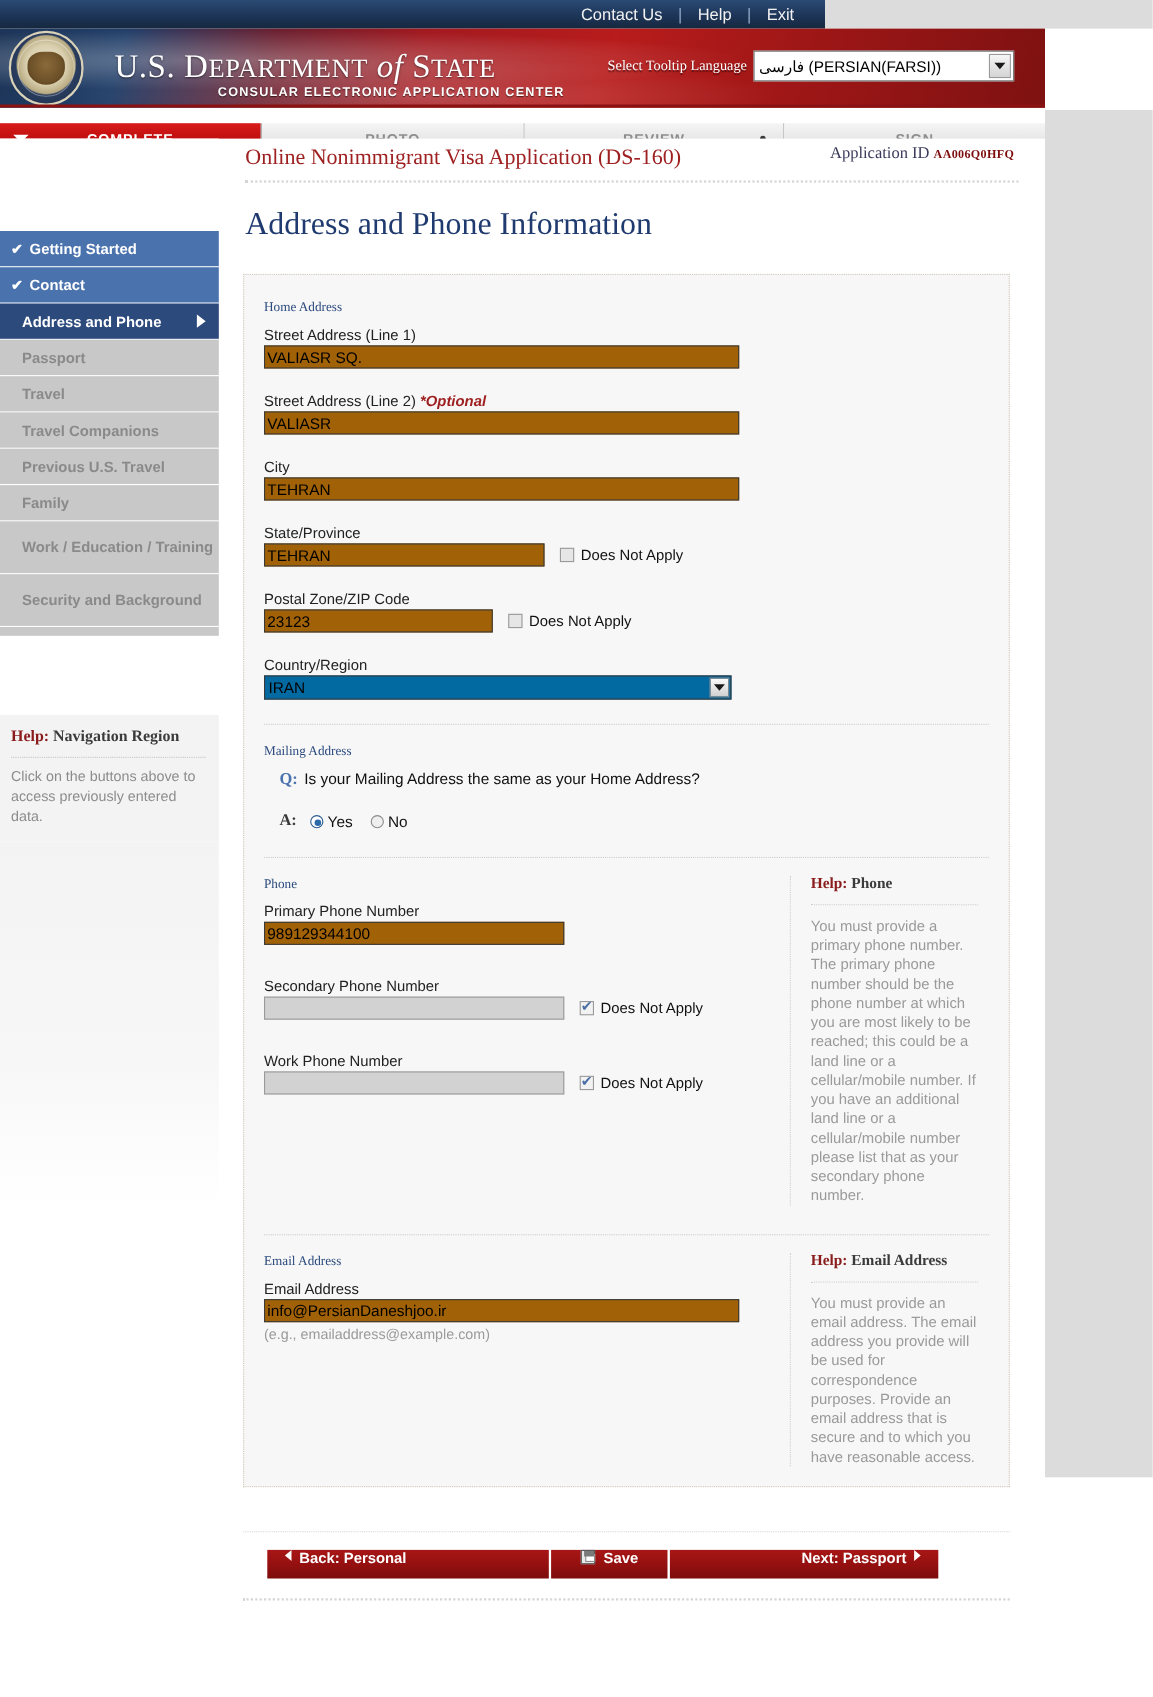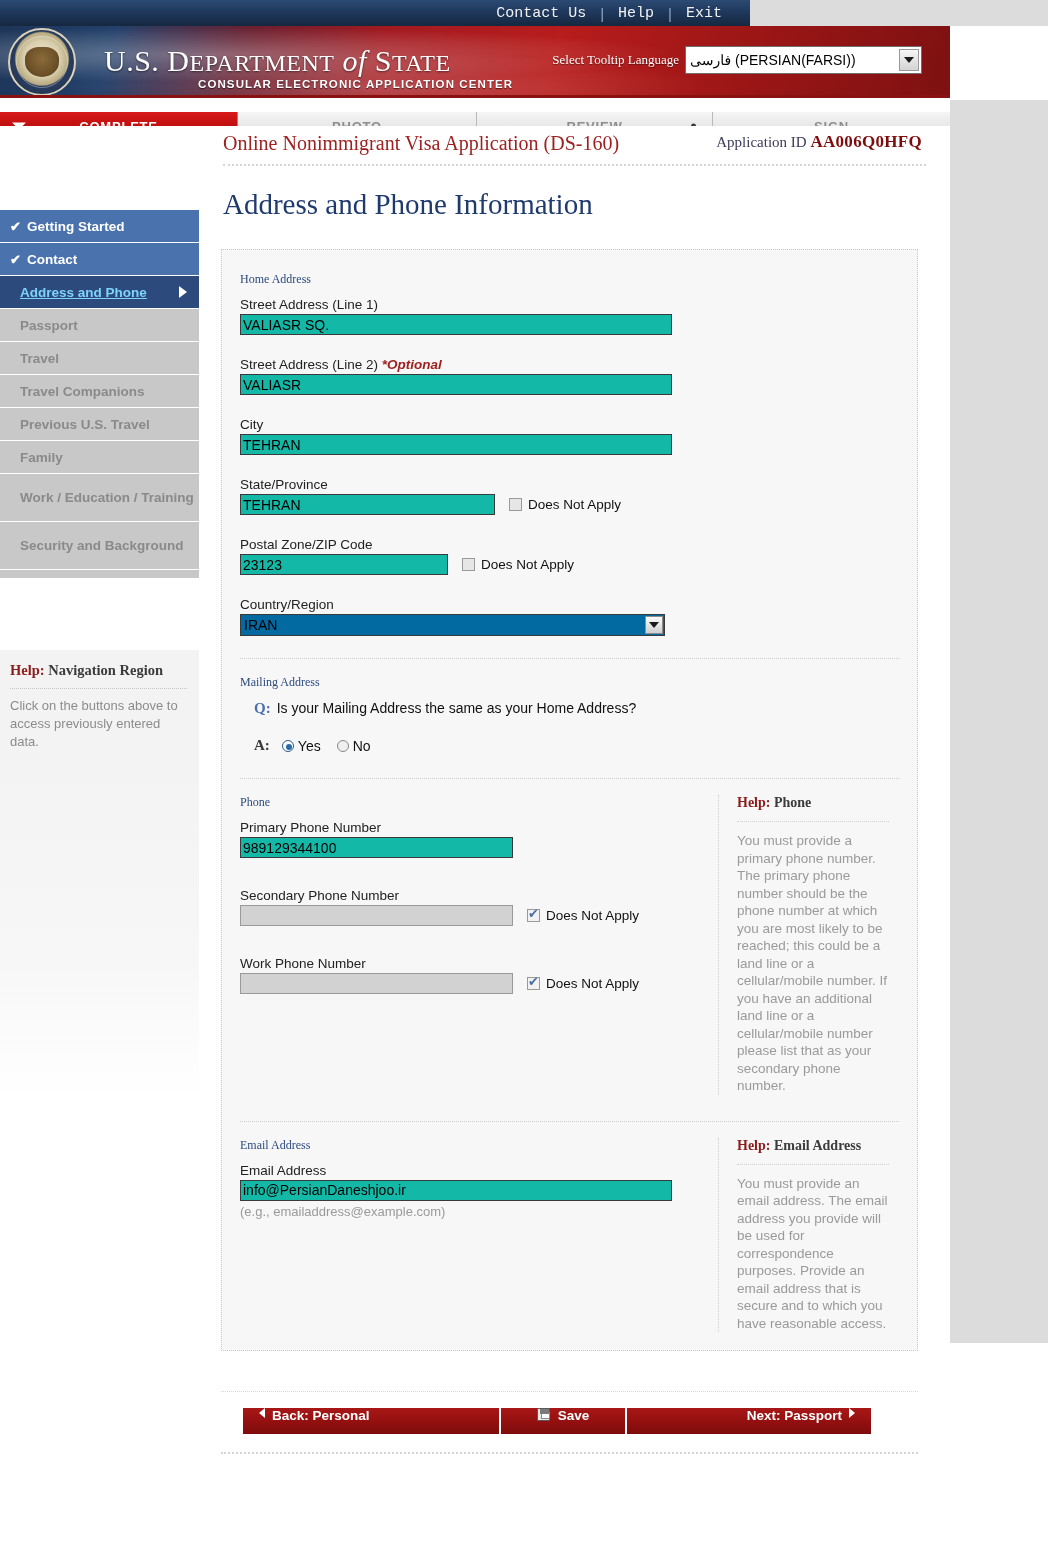--- a/index.html
+++ b/index.html
@@ -23,21 +23,21 @@
 
   
   .topbar {
     position:absolute; left:0; top:0; width:750px; height:26px;
     background: linear-gradient(to bottom,#2b4a73 0%, #1d3558 55%, #16283f 100%);
     display:flex; align-items:center; justify-content:flex-end;
     padding-right:14px;
   }
   .topbar a {
     color:#f2f2f2; font-size:15px; text-decoration:none; padding:0 14px;
-    font-family:Liberation Mono, monospace;
+    font-family:Liberation Sans, sans-serif;
   }
   .topbar .sep { color:#8ea7c4; font-size:15px; }
 
   
   .banner {
     position:absolute; left:0; top:26px; width:950px; height:72px;
     background:
       radial-gradient(ellipse at 22% 40%, rgba(255,255,255,0.30) 0%, rgba(255,255,255,0) 45%),
       radial-gradient(ellipse at 40% 85%, rgba(255,255,255,0.22) 0%, rgba(255,255,255,0) 40%),
       linear-gradient(105deg,#1d3558 0%, #23406a 12%, #6b2030 26%, #a21a20 40%, #b81c1c 58%, #9c1616 78%, #7e1111 100%);
@@ -131,21 +131,21 @@
 
   
   .sidebar { position:absolute; left:0; top:126px; width:199px; height:1417px; background:#ffffff; }
   .sb-gap { height:84px; background:#ffffff; }
   .nav-item {
     height:33px; display:flex; align-items:center; padding-left:10px;
     font-size:13.5px; font-weight:bold; font-family:"Liberation Sans", sans-serif;
     border-bottom:1px solid #ffffff; position:relative;
   }
   .nav-item.done { background:#4a72ad; color:#ffffff; }
-  .nav-item.current { background:#2c4a7c; color:#7dd3fc; padding-left:20px;text-decoration:underline; }
+  .nav-item.current { background:#2c4a7c; color:#ffffff; padding-left:20px; }
   .nav-item.pending { background:#c8c8c8; color:#8a8a8a; padding-left:20px; }
   .nav-item.tall { height:48px; line-height:16px; }
   .nav-item .chk { margin-right:6px; font-size:13px; }
   .nav-item .arrow {
     position:absolute; right:12px; top:50%; transform:translateY(-50%);
     width:0;height:0;border-top:6px solid transparent;border-bottom:6px solid transparent;border-left:8px solid #ffffff;
   }
   .nav-strip { height:8px; background:#c8c8c8; }
   .help-box {
     margin-top:72px; width:199px; background:#f3f3f3; padding:12px 12px 14px 10px;
@@ -157,39 +157,39 @@
   .help-fade { width:199px; height:330px; background:linear-gradient(to bottom,#f3f3f3 0%, #f7f7f7 60%, #ffffff 100%); }
 
   
   .main { position:absolute; left:199px; top:126px; width:751px; height:1417px; background:#ffffff; }
   .app-head {
     position:relative; height:36px; padding:6px 28px 0 24px; display:flex;
     align-items:flex-start; justify-content:space-between;
   }
   .app-title { font-family:"Liberation Serif", serif; font-size:20px; color:#9e2020; }
   .app-id { font-family:"Liberation Serif", serif; font-size:15px; color:#3a3a5a; }
-  .app-id b { font-size:17px; color:#7d0d0d; letter-spacing:0.3px;font-family:Liberation Serif, serif; }
+  .app-id b { font-size:11px; color:#7d0d0d; letter-spacing:0.3px;font-family:Liberation Serif, serif; }
   .dot-rule { margin:2px 24px 0 24px; border-top:2px dotted #d5d5d5; }
   .page-title {
     font-family:"Liberation Serif", serif; font-size:29px; color:#1f3a6e;
     margin:22px 0 0 24px;
   }
 
   .form-panel {
     margin:28px 24px 0 22px; width:697px;
     border:1px dotted #cfc8b8; background:#f7f7f7; padding:0;
   }
   .inner { padding:22px 18px 0 18px; }
   .sec-title { font-family:"Liberation Serif", serif; font-size:12px; color:#2b4a7e; margin-bottom:10px; }
   .fld { margin-bottom:22px; }
   .fld-label { font-size:13.5px; color:#222; margin-bottom:2px; font-family:"Liberation Sans", sans-serif; }
   .fld-label .opt { color:#9e2020; font-style:italic; font-weight:bold; }
   .row { display:flex; align-items:center; }
   input.txt {
-    height:21px; border:1px solid #3a3a3a; background:#14b8a6; font-size:14px;
+    height:21px; border:1px solid #3a3a3a; background:#a16207; font-size:14px;
     padding:0 2px; color:#000; font-family:"Liberation Sans", sans-serif;
   }
   input.txt.dis { background:#d2d2d2; border:1px solid #9a9a9a; }
   .w-full { width:432px; }
   .w-mid { width:255px; }
   .w-small { width:208px; }
   .w-phone { width:273px; }
   .chk-wrap { display:flex; align-items:center; margin-left:14px; }
   .cbox {
     width:13px; height:13px; border:1px solid #9a9a9a; background:#e6e6e6;
@@ -243,21 +243,21 @@
   .btnbar-wrap { margin:40px 24px 0 22px; width:697px; border-top:1px dotted #d8d8d8; padding-top:16px; }
   .btnbar { display:flex; margin-left:22px; width:628px; height:26px; }
   .btn {
     background:linear-gradient(to bottom,#a81717 0%, #951010 50%, #7d0c0c 100%);
     color:#ffffff; font-size:13.5px; font-weight:bold;
     display:flex; justify-content:center;
     border-right:2px solid #ffffff; position:relative;
     font-family:"Liberation Sans", sans-serif;
   }
   .btn-back { width:258px; justify-content:flex-start; padding-left:16px; }
-  .btn-save { width:126px; }
+  .btn-save { width:108px; }
   .btn-next { width:244px; justify-content:flex-end; padding-right:16px; border-right:none; }
   .tri-left { width:0;height:0;border-top:5px solid transparent;border-bottom:5px solid transparent;border-right:6px solid #fff; margin-right:7px; }
   .tri-right { width:0;height:0;border-top:5px solid transparent;border-bottom:5px solid transparent;border-left:6px solid #fff; margin-left:7px; }
   .save-icon {
     width:13px;height:13px;background:#e8e8e8;border:1px solid #5a5a5a;margin-right:8px;position:relative;
   }
   .save-icon:after{content:"";position:absolute;left:2px;top:0;width:9px;height:5px;background:#7a7a7a;}
   .save-icon:before{content:"";position:absolute;left:3px;bottom:1px;width:7px;height:5px;background:#ffffff;border:1px solid #8a8a8a;}
   .foot-rule { margin:18px 24px 0 22px; width:697px; border-top:2px dotted #d5d5d5; }
 </style>

